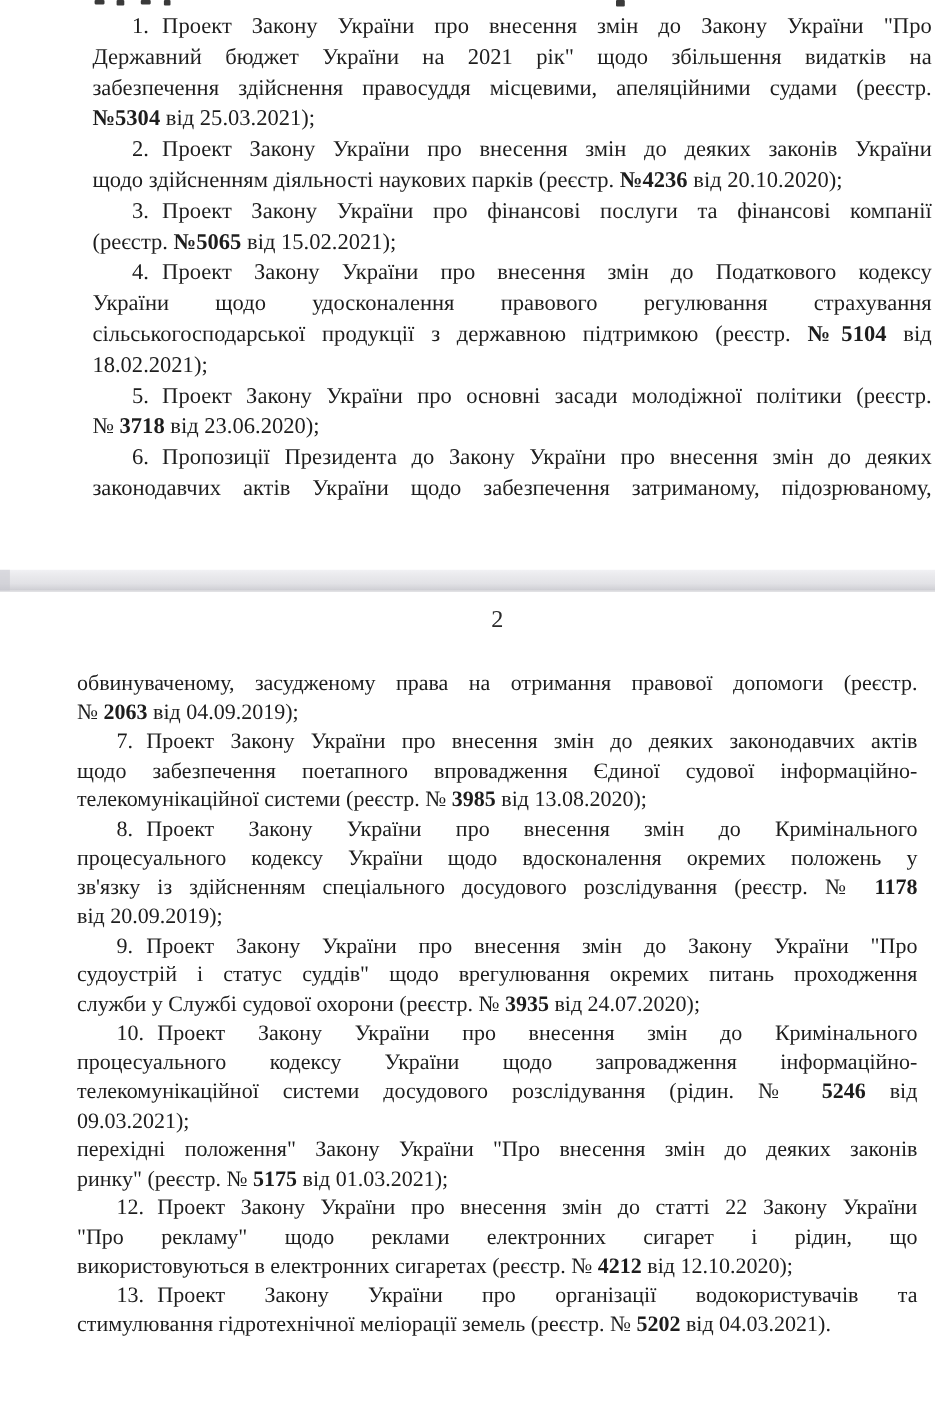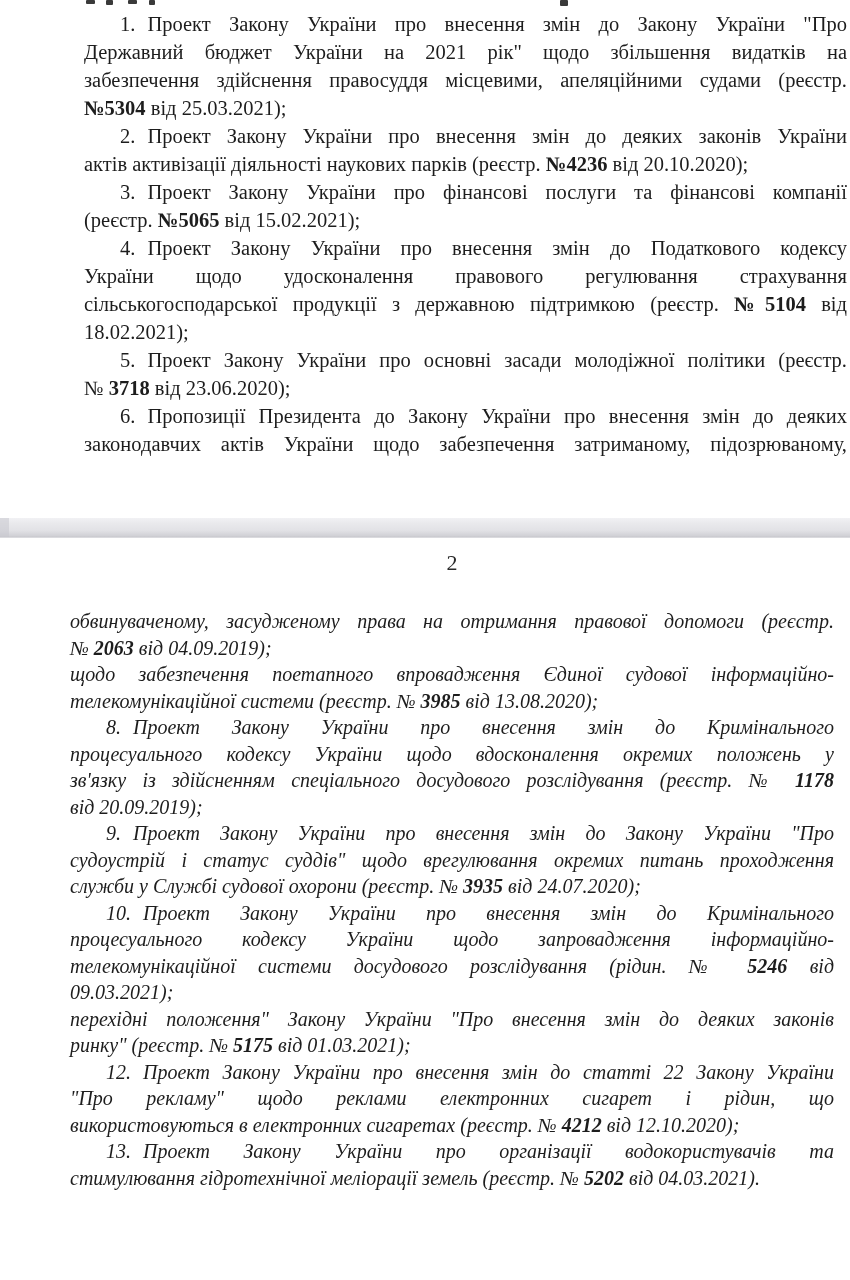--- a/index.html
+++ b/index.html
@@ -6,21 +6,21 @@
   body{
     width:850px;height:1280px;
     background:#ffffff;
     font-family:"Liberation Serif", serif;
     color:#1d1d1d;
     overflow:hidden;
     position:relative;
   }
   .page-content{position:absolute;}
   .p1-content{left:84px;top:10px;width:763px;font-size:20.5px;line-height:28px;}
-  .p2-content{left:70px;top:608px;width:764px;font-size:20px;line-height:26.5px;font-style:italic;}
+  .p2-content{left:70px;top:608px;width:764px;font-size:20px;line-height:26.5px;}
   .line{
     text-align:justify;
     text-align-last:left;
     white-space:normal;
   }
   .line.just{text-align-last:justify;}
   .line.first{padding-left:36px;}
   .num{margin-right:12px;}
   .b{font-weight:bold;}
   .separator{
@@ -54,21 +54,21 @@
 
 <div class="page-content p1-content" id="page1-items">
     <div class="item">
       <div class="line just first"><span class="num">1.</span><span>Проект Закону України про внесення змін до Закону України "Про</span></div>
       <div class="line just"><span>Державний бюджет України на 2021 рік" щодо збільшення видатків на</span></div>
       <div class="line just"><span>забезпечення здійснення правосуддя місцевими, апеляційними судами (реєстр.</span></div>
       <div class="line"><span class="b">№5304</span><span> від 25.03.2021);</span></div>
     </div>
     <div class="item">
       <div class="line just first"><span class="num">2.</span><span>Проект Закону України про внесення змін до деяких законів України</span></div>
-      <div class="line"><span>актів активізації діяльності наукових парків (реєстр. </span><span class="b">№4236</span><span> від 20.10.2020);</span></div>
+      <div class="line"><span>щодо здійсненням діяльності наукових парків (реєстр. </span><span class="b">№4236</span><span> від 20.10.2020);</span></div>
     </div>
     <div class="item">
       <div class="line just first"><span class="num">3.</span><span>Проект Закону України про фінансові послуги та фінансові компанії</span></div>
       <div class="line"><span>(реєстр. </span><span class="b">№5065</span><span> від 15.02.2021);</span></div>
     </div>
     <div class="item">
       <div class="line just first"><span class="num">4.</span><span>Проект Закону України про внесення змін до Податкового кодексу</span></div>
       <div class="line just"><span>України щодо удосконалення правового регулювання страхування</span></div>
       <div class="line just"><span>сільськогосподарської продукції з державною підтримкою (реєстр. </span><span class="b">№5104</span><span> від</span></div>
       <div class="line"><span>18.02.2021);</span></div>
@@ -88,20 +88,21 @@
 </div>
 
 <div class="page-number">2</div>
 
 <div class="page-content p2-content" id="page2-items">
     <div class="item">
       <div class="line just"><span>обвинуваченому, засудженому права на отримання правової допомоги (реєстр.</span></div>
       <div class="line"><span>№ </span><span class="b">2063</span><span> від 04.09.2019);</span></div>
     </div>
     <div class="item">
+      <div class="line just first"><span class="num">7.</span><span>Проект Закону України про внесення змін до деяких законодавчих актів</span></div>
       <div class="line just"><span>щодо забезпечення поетапного впровадження Єдиної судової інформаційно-</span></div>
       <div class="line"><span>телекомунікаційної системи (реєстр. № </span><span class="b">3985</span><span> від 13.08.2020);</span></div>
     </div>
     <div class="item">
       <div class="line just first"><span class="num">8.</span><span>Проект Закону України про внесення змін до Кримінального</span></div>
       <div class="line just"><span>процесуального кодексу України щодо вдосконалення окремих положень у</span></div>
       <div class="line just"><span>зв'язку із здійсненням спеціального досудового розслідування (реєстр. № </span><span class="b">1178</span></div>
       <div class="line"><span>від 20.09.2019);</span></div>
     </div>
     <div class="item">

